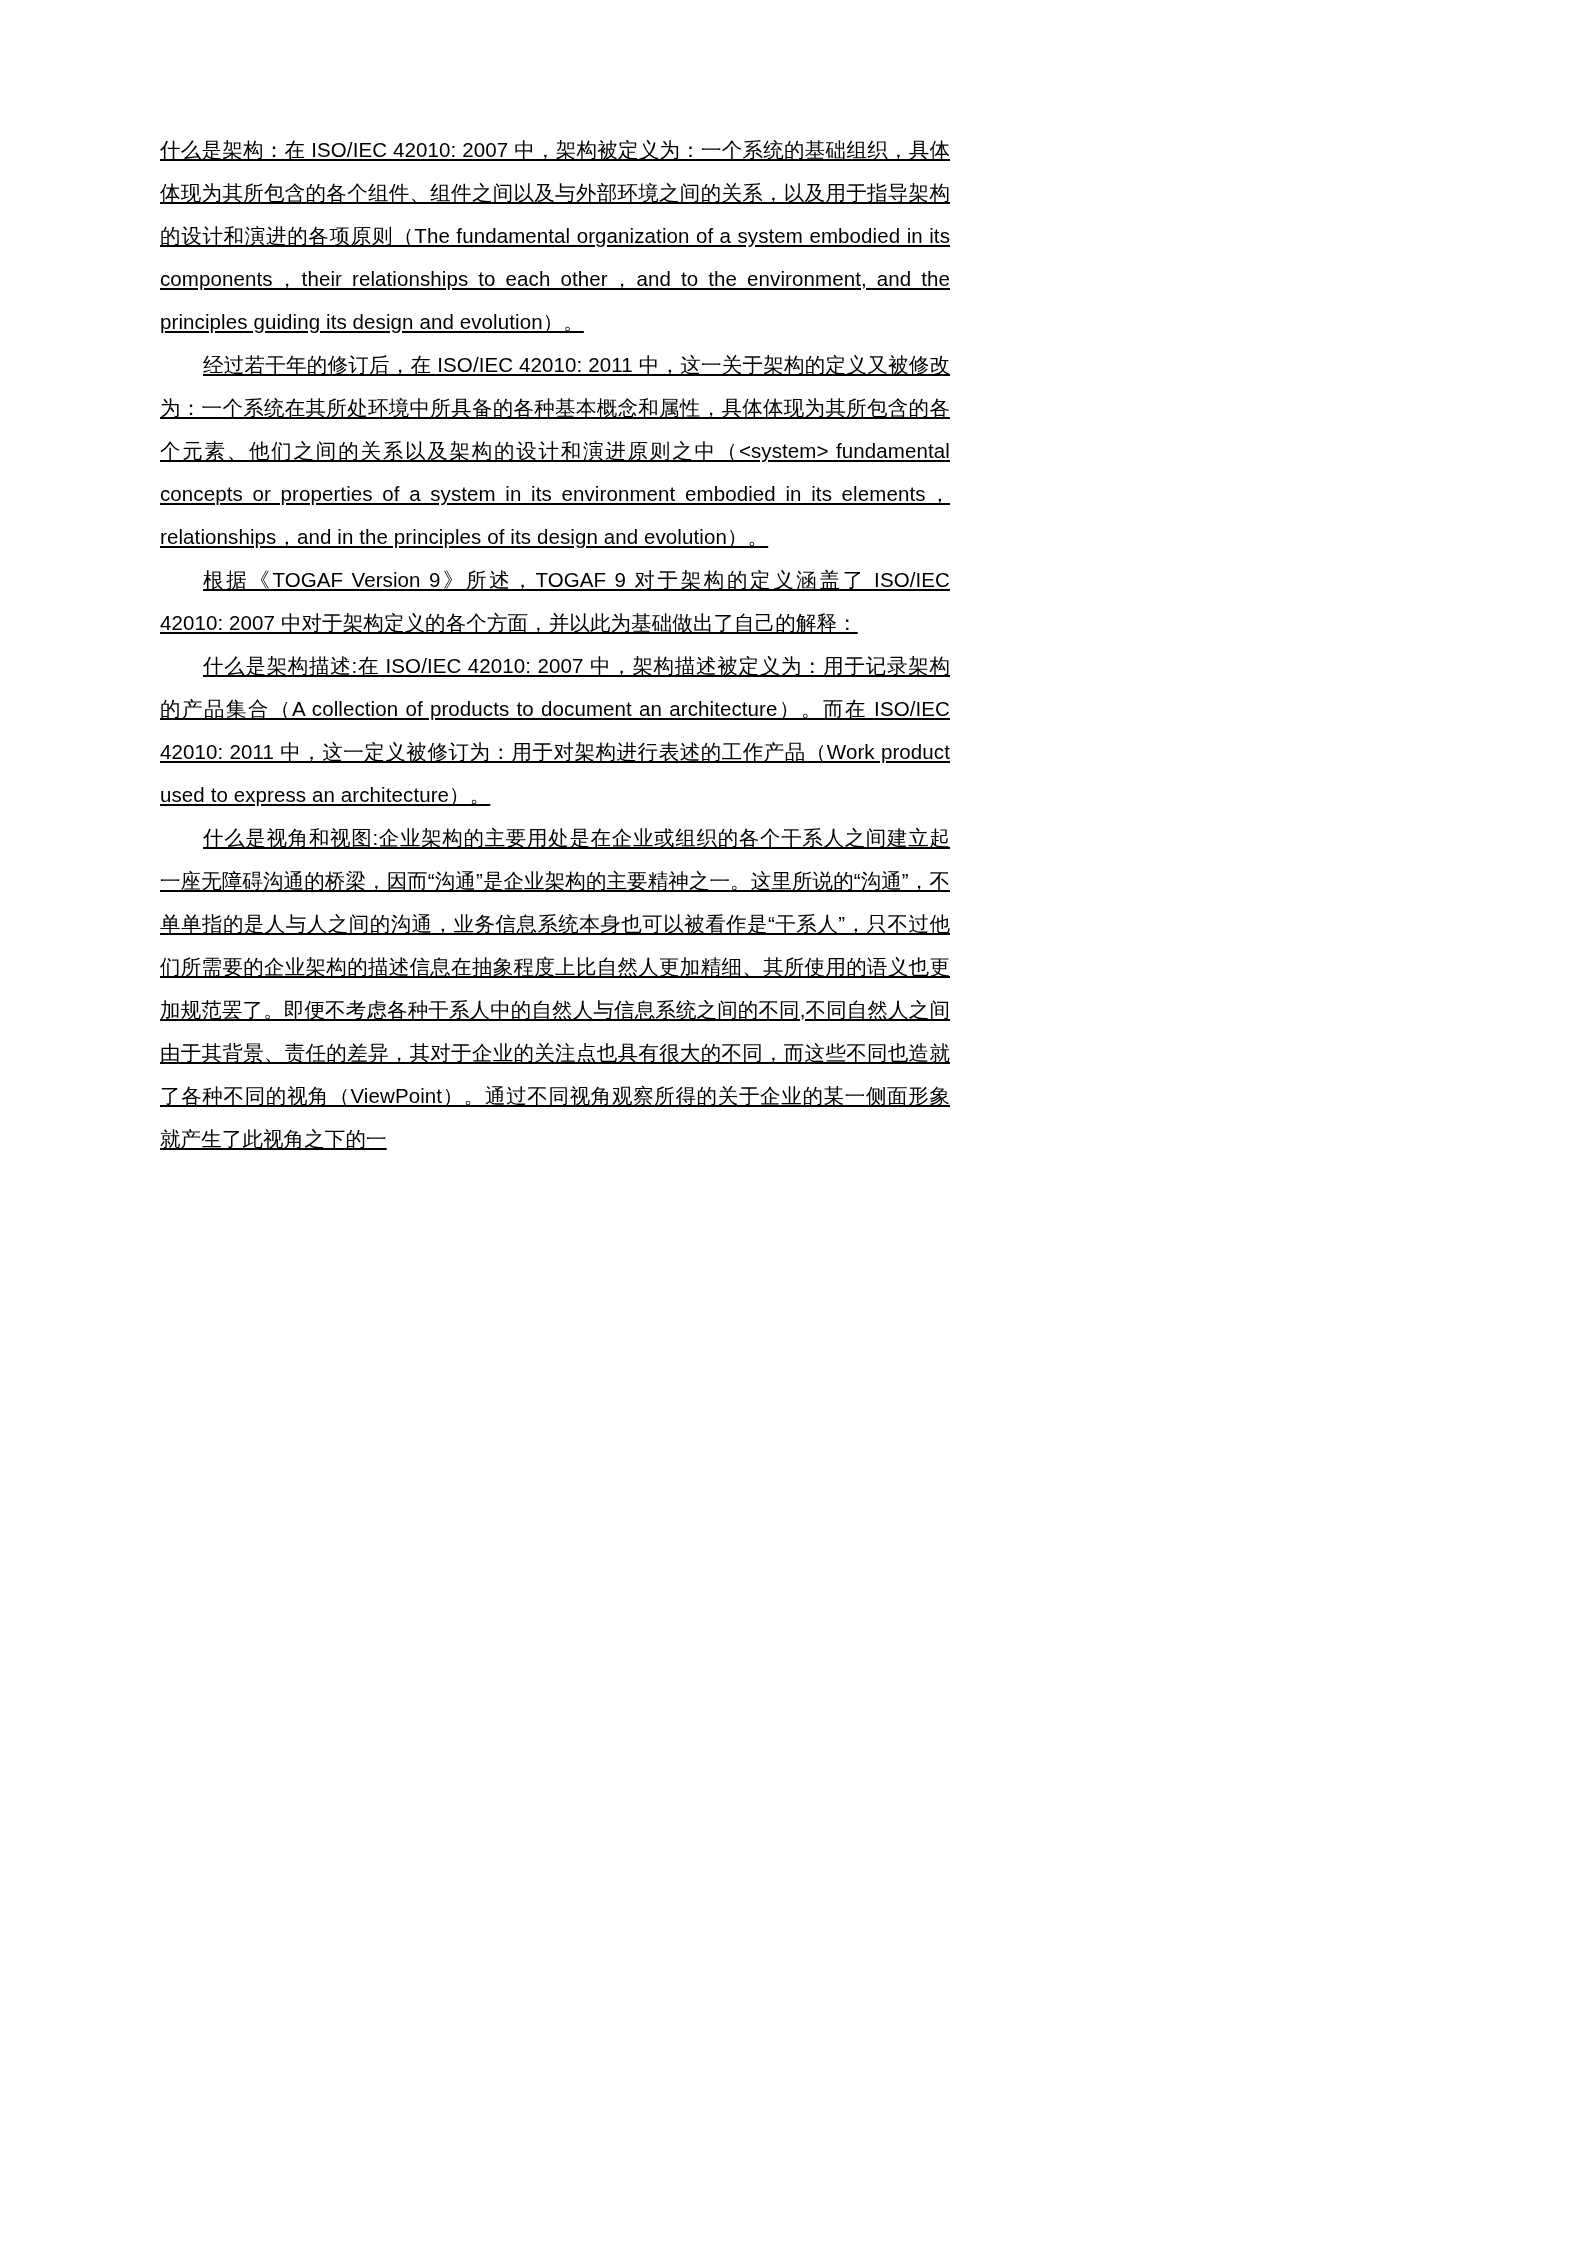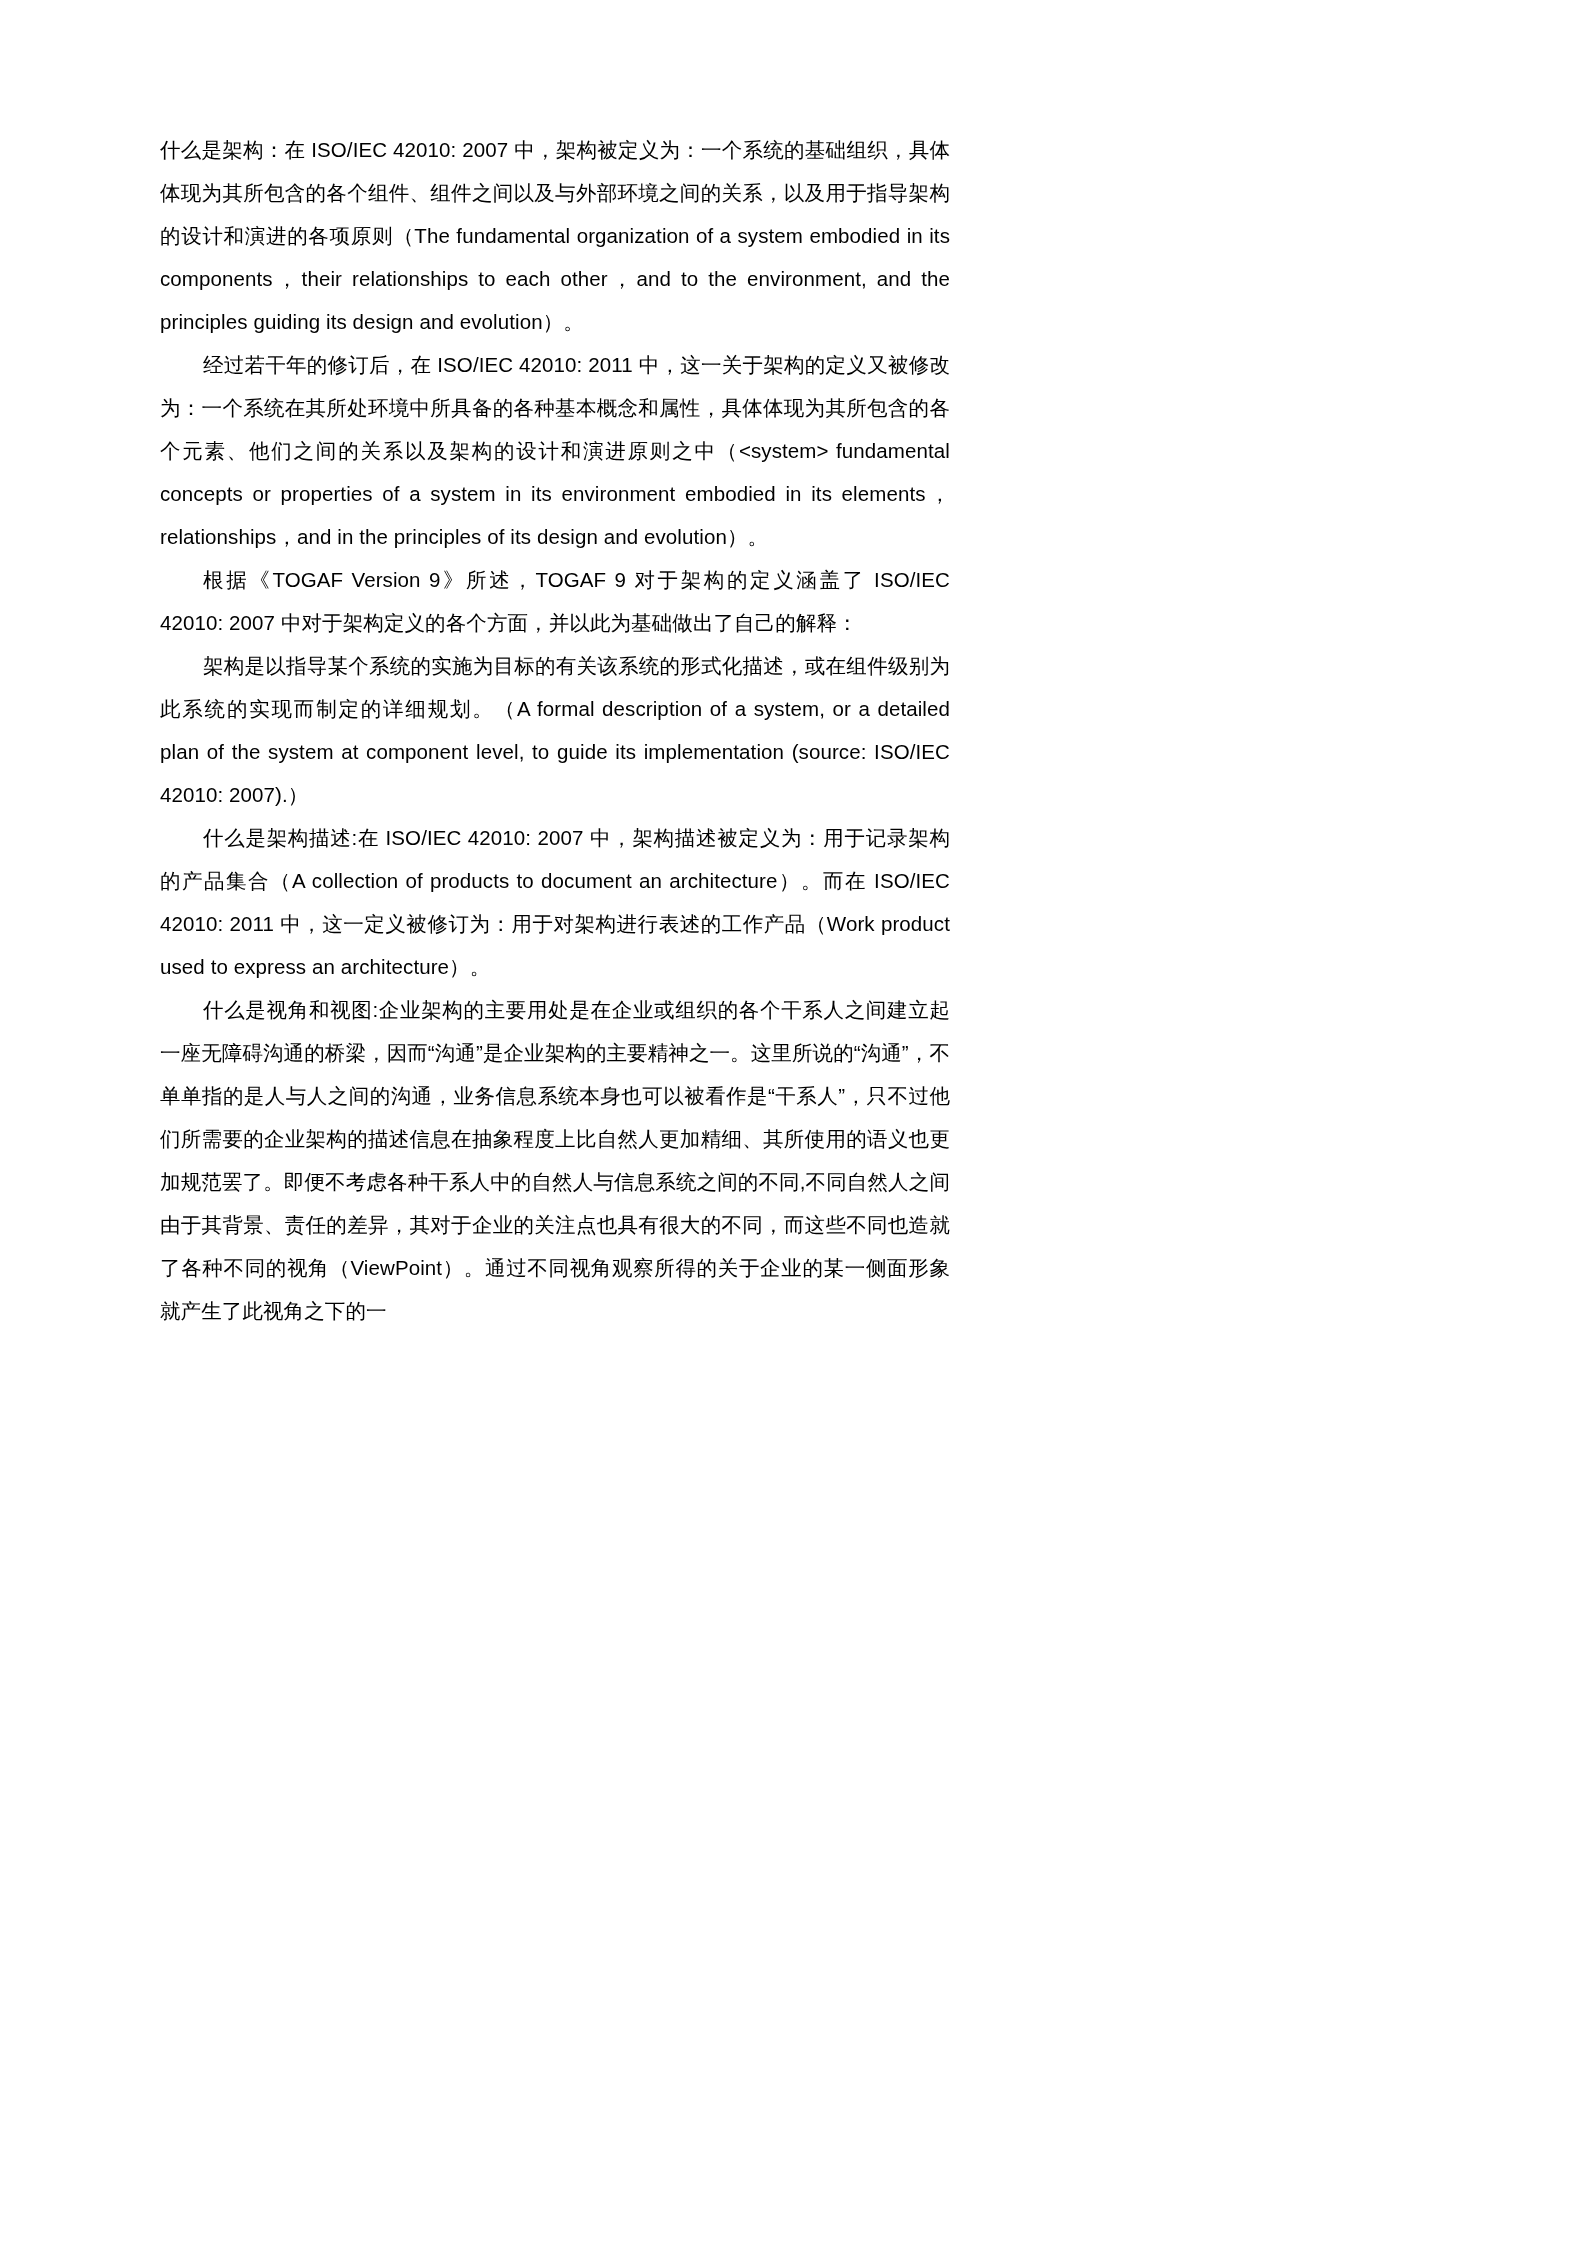--- a/index.html
+++ b/index.html
@@ -13,20 +13,21 @@
     height: 2245px;
     background: #ffffff;
     box-sizing: border-box;
     overflow: hidden;
   }
   .text-block {
     position: absolute;
     left: 160px;
     top: 128px;
     width: 790px;
+    text-decoration: underline;
   }
   p.para {
     margin: 0;
     padding: 0;
     font-family: "Liberation Sans", "DejaVu Sans", sans-serif;
     font-size: 20.5px;
     line-height: 43px;
     color: #000000;
     text-align: justify;
     text-justify: inter-character;
@@ -48,21 +49,20 @@
 
 <div class="page">
   <div class="text-block">
 
     <p class="para">什么是架构：在 ISO/IEC 42010: 2007 中，架构被定义为：一个系统的基础组织，具体体现为其所包含的各个组件、组件之间以及与外部环境之间的关系，以及用于指导架构的设计和演进的各项原则（The fundamental organization of a system embodied in its components，their relationships to each other，and to the environment, and the principles guiding its design and evolution）。</p>
 
     <p class="para indent loose">经过若干年的修订后，在 ISO/IEC 42010: 2011 中，这一关于架构的定义又被修改为：一个系统在其所处环境中所具备的各种基本概念和属性，具体体现为其所包含的各个元素、他们之间的关系以及架构的设计和演进原则之中（&lt;system&gt; fundamental concepts or properties of a system in its environment embodied in its elements，relationships，and in the principles of its design and evolution）。</p>
 
     <p class="para indent">根据《TOGAF Version 9》所述，TOGAF 9 对于架构的定义涵盖了 ISO/IEC 42010: 2007 中对于架构定义的各个方面，并以此为基础做出了自己的解释：</p>
 
-    <p class="para indent">架构是以指导某个系统的实施为目标的有关该系统的形式化描述，或在组件级别为此系统的实现而制定的详细规划。（A formal description of a system, or a detailed plan of the system at component level, to guide its implementation (source: ISO/IEC 42010: 2007).）</p>
 
 
     <p class="para indent">什么是架构描述:在 ISO/IEC 42010: 2007 中，架构描述被定义为：用于记录架构的产品集合（A collection of products to document an architecture）。而在 ISO/IEC 42010: 2011 中，这一定义被修订为：用于对架构进行表述的工作产品（Work product used to express an architecture）。</p>
 
     <p class="para indent">什么是视角和视图:企业架构的主要用处是在企业或组织的各个干系人之间建立起一座无障碍沟通的桥梁，因而“沟通”是企业架构的主要精神之一。这里所说的“沟通”，不单单指的是人与人之间的沟通，业务信息系统本身也可以被看作是“干系人”，只不过他们所需要的企业架构的描述信息在抽象程度上比自然人更加精细、其所使用的语义也更加规范罢了。即便不考虑各种干系人中的自然人与信息系统之间的不同,不同自然人之间由于其背景、责任的差异，其对于企业的关注点也具有很大的不同，而这些不同也造就了各种不同的视角（ViewPoint）。通过不同视角观察所得的关于企业的某一侧面形象就产生了此视角之下的一</p>
 
   </div>
 </div>
 
 </body></html>

